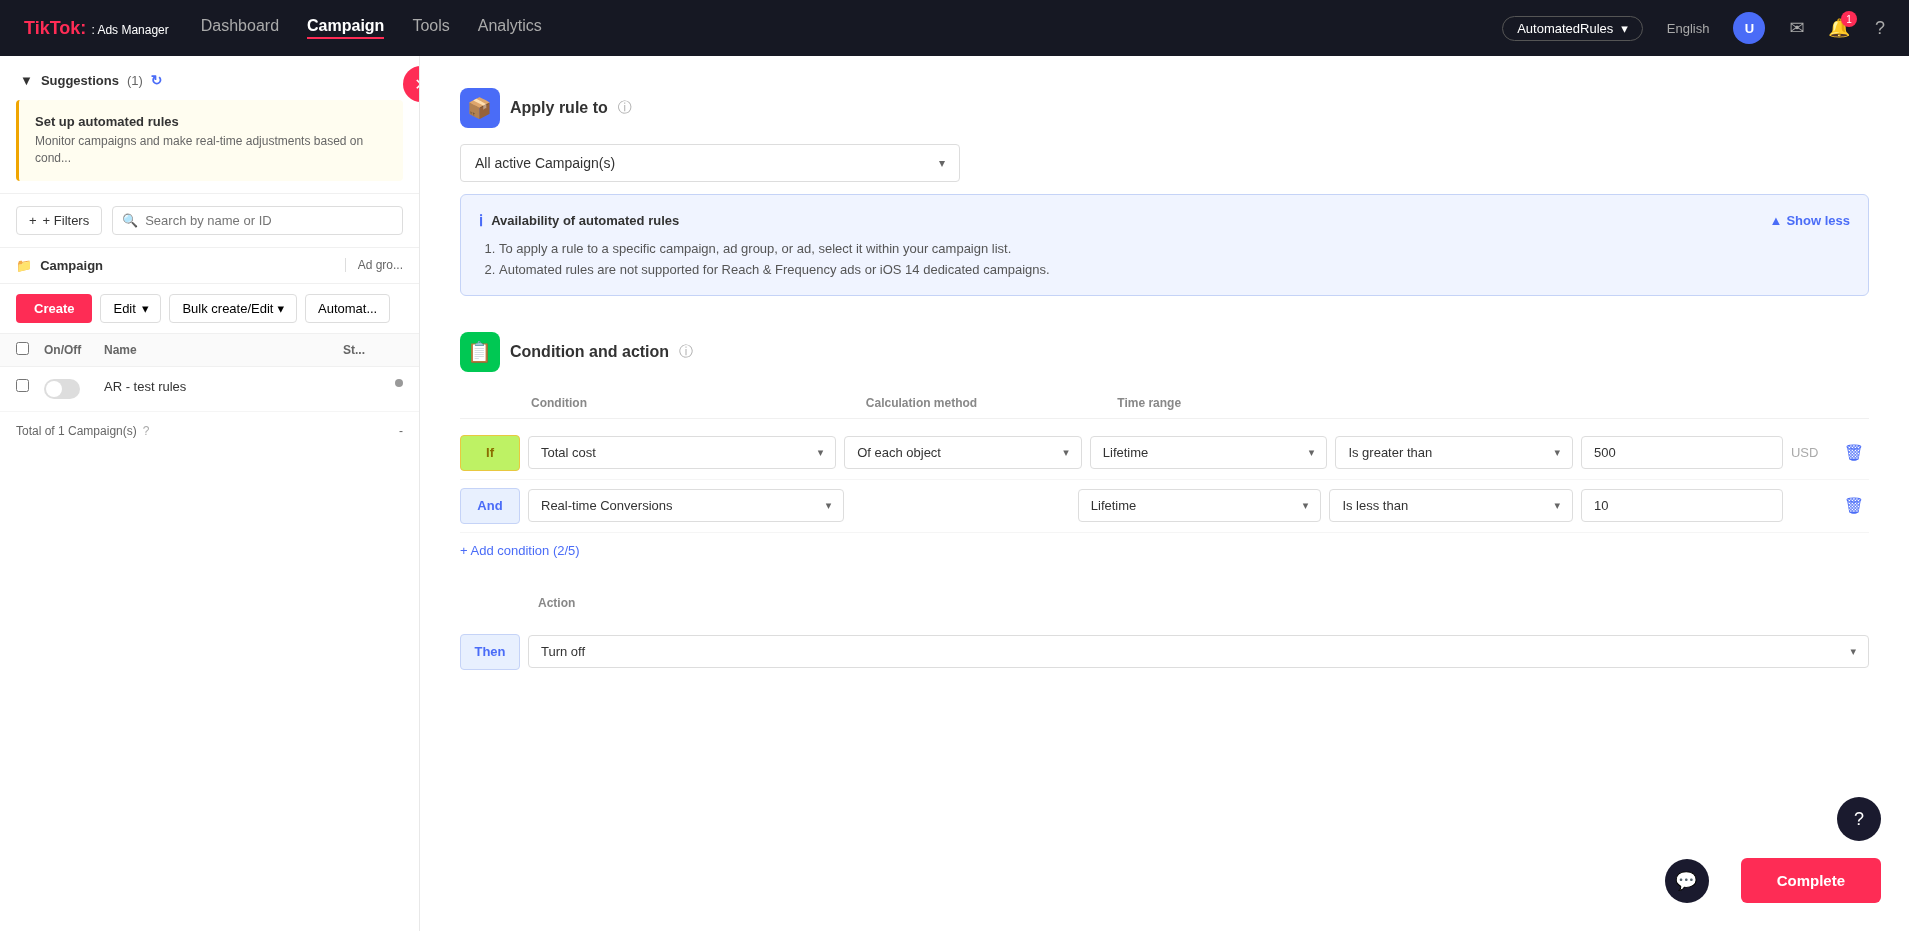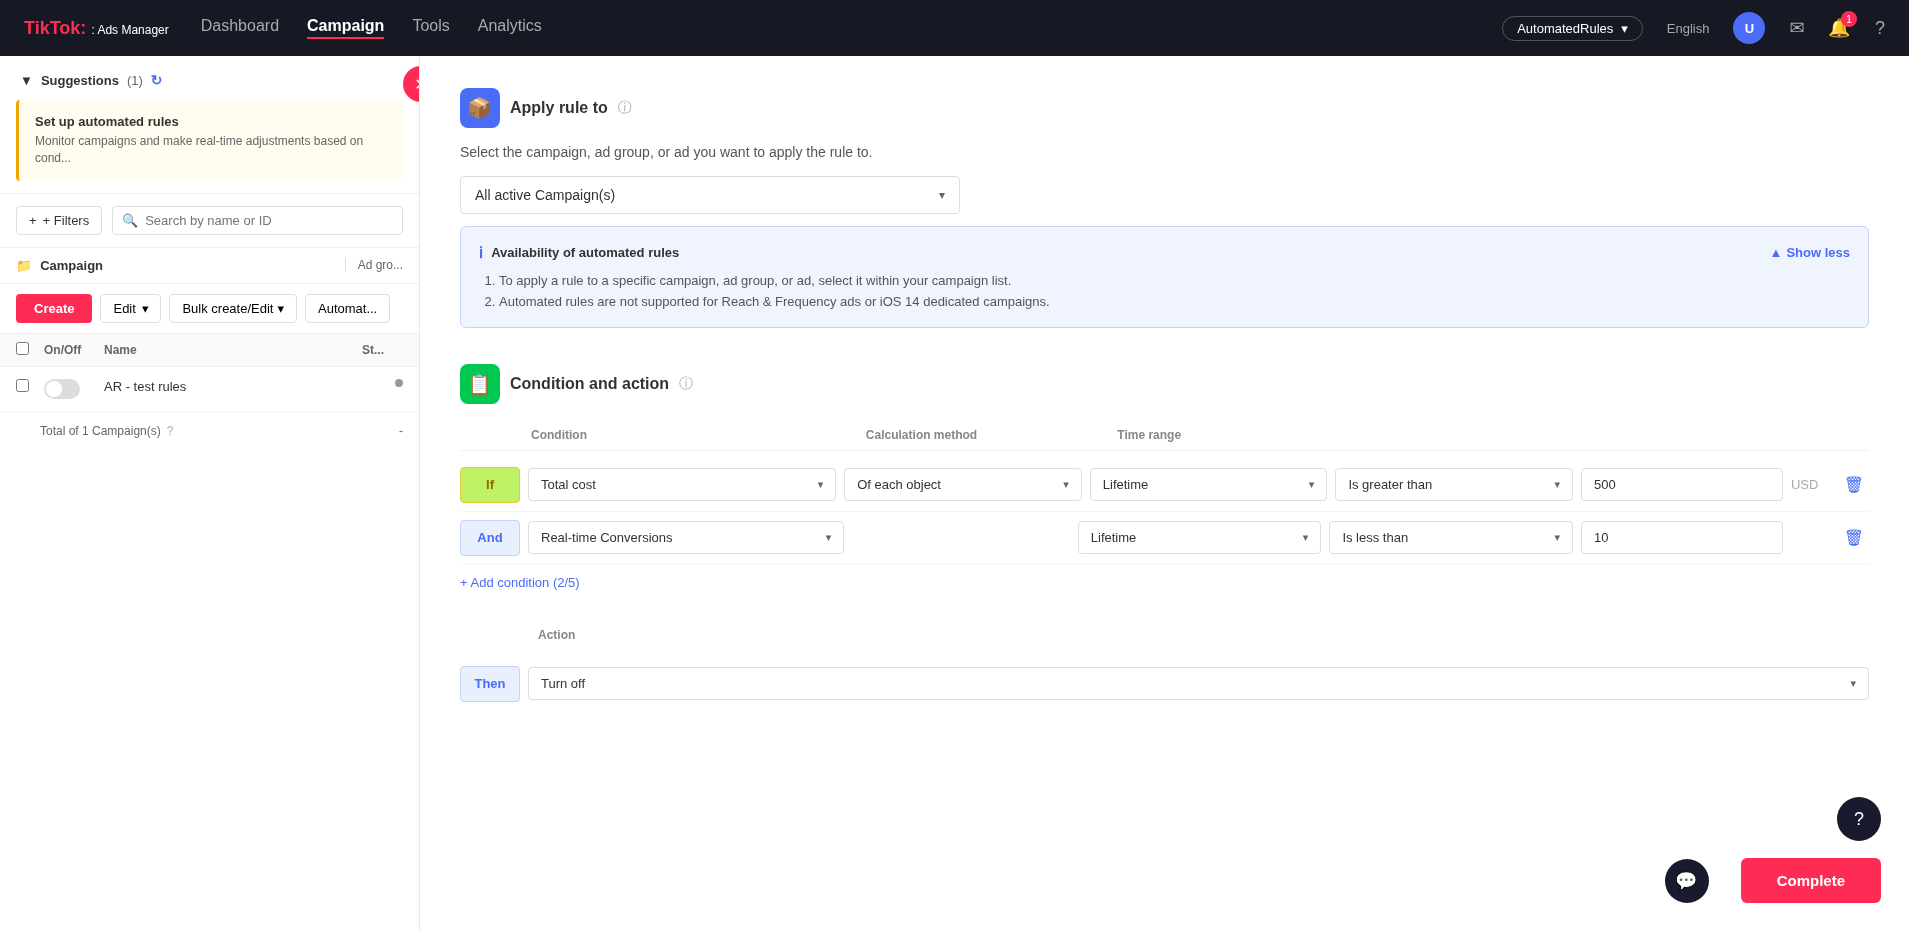--- a/index.html
+++ b/index.html
@@ -165,21 +165,21 @@
     .table-header {
       display: flex; align-items: center;
       padding: 8px 16px;
       background: #fafafa;
       border-bottom: 1px solid #f0f0f0;
       font-size: 12px; color: #666; font-weight: 600;
     }
     .table-header .col-check { width: 28px; }
     .table-header .col-onoff { width: 60px; }
     .table-header .col-name { flex: 1; }
-    .table-header .col-status { width: 60px; text-align: center; }
+    .table-header .col-status { width: 60px; text-align: left; }
 
     .table-row {
       display: flex; align-items: flex-start;
       padding: 12px 16px;
       border-bottom: 1px solid #f5f5f5;
       background: white;
     }
     .table-row .col-check { width: 28px; }
     .table-row .col-check input { cursor: pointer; }
     .table-row .col-onoff { width: 60px; }
@@ -193,21 +193,21 @@
       background: white; top: 2px; left: 2px;
       transition: left 0.2s;
     }
     .table-row .col-name { flex: 1; font-size: 13px; color: #333; }
     .table-row .col-status { width: 60px; display: flex; justify-content: flex-end; }
     .status-dot { width: 8px; height: 8px; border-radius: 50%; background: #999; }
 
     .campaign-footer {
       padding: 12px 16px;
       font-size: 12px; color: #666;
-      display: flex; align-items: flex-start; gap: 6px; margin-left: 24px;
+      display: flex; align-items: flex-start; gap: 6px;
     }
 
     
     .close-btn {
       position: absolute; top: 10px; right: -20px;
       width: 36px; height: 36px; border-radius: 50%;
       background: #fe2c55; color: white; border: none;
       font-size: 16px; cursor: pointer;
       display: flex; align-items: center; justify-content: center;
       z-index: 10;
@@ -477,21 +477,20 @@
 
     <div class="section-block">
       <div class="section-title-row">
         <div class="section-icon blue">
           <span>📦</span>
         </div>
         <span class="section-title">Apply rule to</span>
         <span class="help-icon">ⓘ</span>
       </div>
 
-      <p class="subtitle-text">Select the campaign, ad group, or ad you want to apply the rule to.</p>
 
       <div class="dropdown-select">
         <span>All active Campaign(s)</span>
         <span class="arrow">▾</span>
       </div>
 
       <div class="info-box">
         <div class="info-box-header">
           <span class="info-circle">ℹ</span>
           <span>Availability of automated rules</span>

